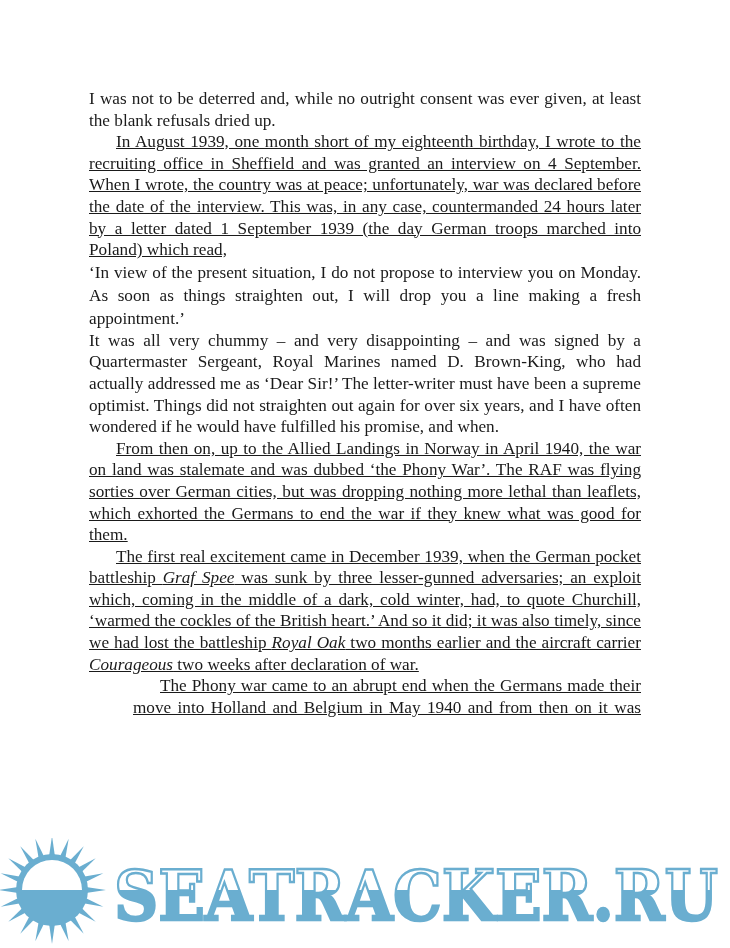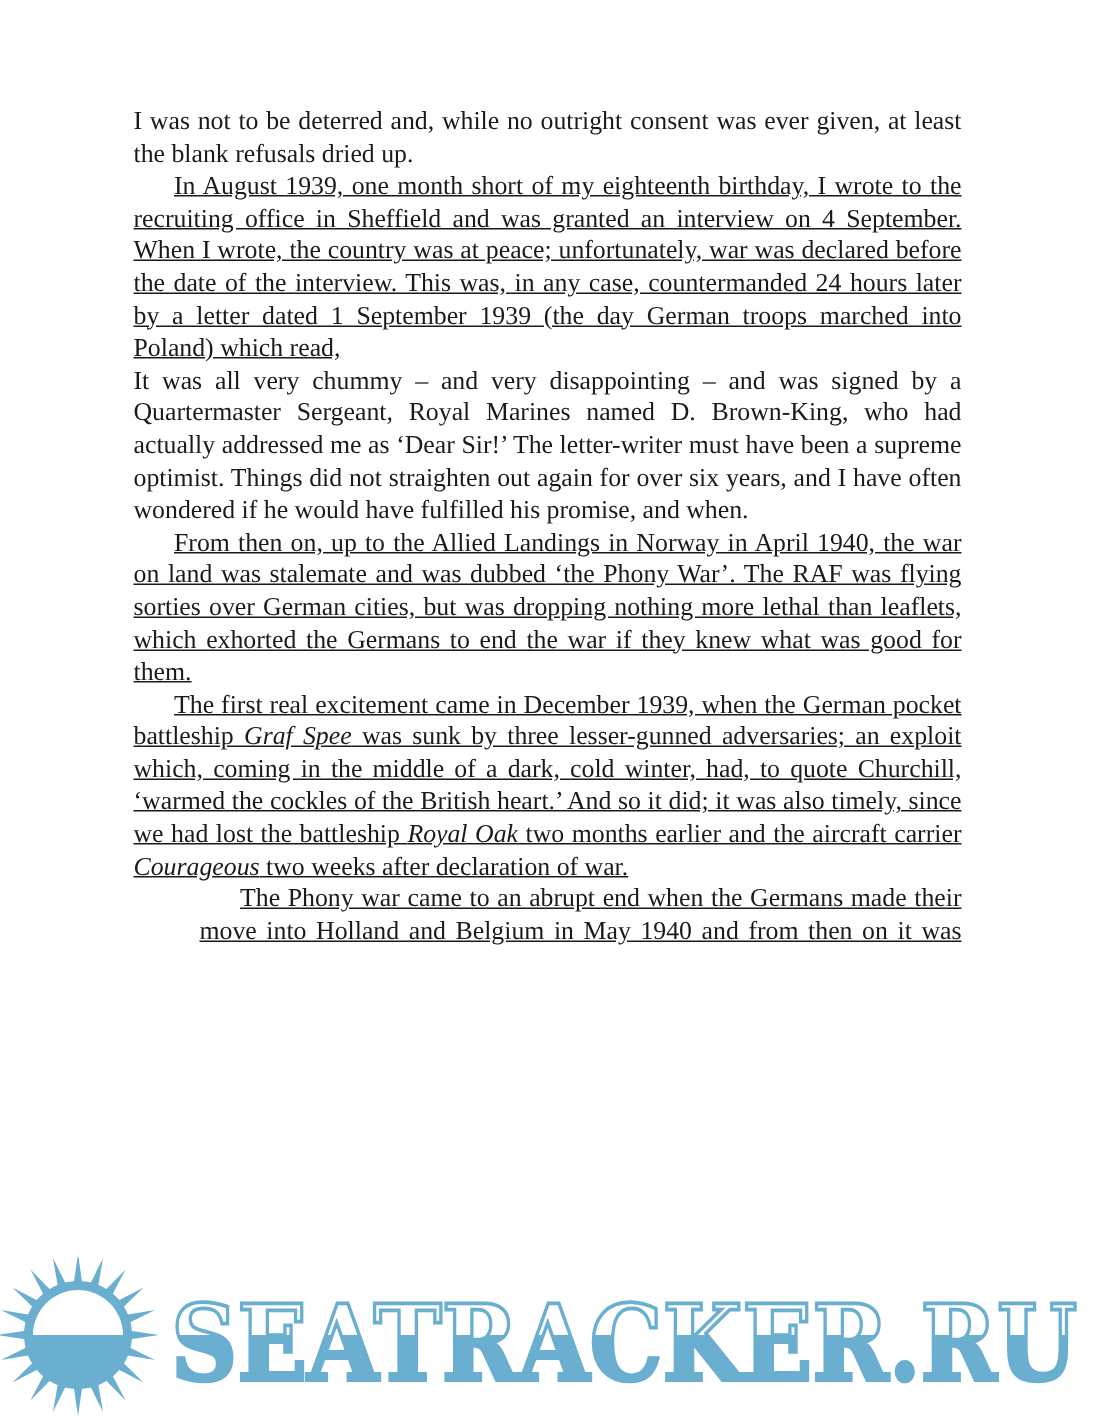--- a/index.html
+++ b/index.html
@@ -9,21 +9,21 @@
     }
     body {
       width: 730px;
       height: 948px;
       position: relative;
       overflow: hidden;
     }
     .page {
       position: absolute;
       left: 89px;
-      top: 70px;
+      top: 88px;
       width: 552px;
       font-family: "Liberation Serif", "DejaVu Serif", serif;
       font-size: 17.2px;
       line-height: 21.6px;
       color: #1a1a1a;
       text-align: justify;
     }
     .page p {
       margin: 0;
     }
@@ -50,20 +50,21 @@
       height: 110px;
     }
     .watermark svg { display: block; }
   </style>
 </head>
 <body>
 
 <div class="page">
   <p>I was not to be deterred and, while no outright consent was ever given, at least the blank refusals dried up.</p>
   <p class="indent">In August 1939, one month short of my eighteenth birthday, I wrote to the recruiting office in Sheffield and was granted an interview on 4 September. When I wrote, the country was at peace; unfortunately, war was declared before the date of the interview. This was, in any case, countermanded 24 hours later by a letter dated 1 September 1939 (the day German troops marched into Poland) which read,</p>
+  <p class="quote">‘In view of the present situation, I do not propose to interview you on Monday. As soon as things straighten out, I will drop you a line making a fresh appointment.’</p>
   <p>It was all very chummy – and very disappointing – and was signed by a Quartermaster Sergeant, Royal Marines named D. Brown-King, who had actually addressed me as ‘Dear Sir!’ The letter-writer must have been a supreme optimist. Things did not straighten out again for over six years, and I have often wondered if he would have fulfilled his promise, and when.</p>
   <p class="indent">From then on, up to the Allied Landings in Norway in April 1940, the war on land was stalemate and was dubbed ‘the Phony War’. The RAF was flying sorties over German cities, but was dropping nothing more lethal than leaflets, which exhorted the Germans to end the war if they knew what was good for them.</p>
   <p class="indent"><span>The first real excitement came in December 1939, when the German pocket battleship </span><em>Graf Spee</em><span> was sunk by three lesser-gunned adversaries; an exploit which, coming in the middle of a dark, cold winter, had, to quote Churchill, ‘warmed the cockles of the British heart.’ And so it did; it was also timely, since we had lost the battleship </span><em>Royal Oak</em><span> two months earlier and the aircraft carrier </span><em>Courageous</em><span> two weeks after declaration of war.</span></p>
   <p class="indent last-line-justify">The Phony war came to an abrupt end when the Germans made their move into Holland and Belgium in May 1940 and from then on it was</p>
 </div>
 
 <div class="watermark">
   <svg width="730" height="110" viewBox="0 0 730 110">
     <defs>
       <clipPath id="lower-half">

